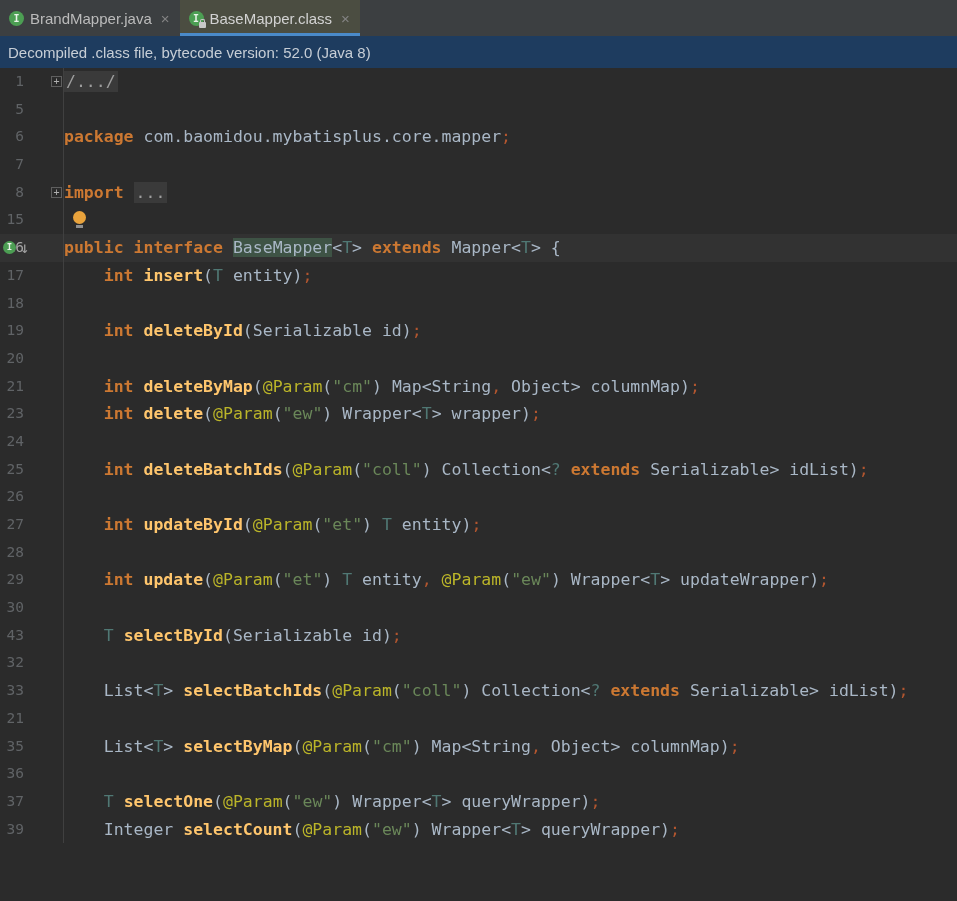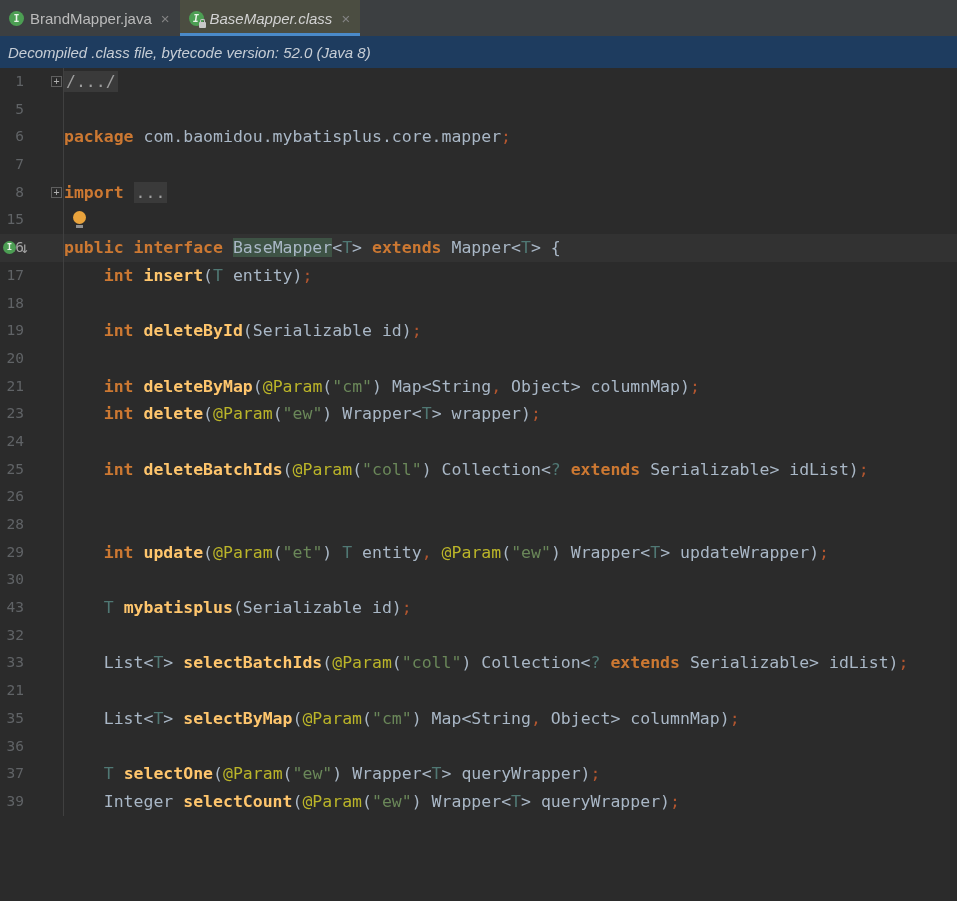--- a/index.html
+++ b/index.html
@@ -3,34 +3,34 @@
 <meta charset="utf-8">
 <style>
   * { margin:0; padding:0; box-sizing:border-box; }
   html,body { width:957px; height:901px; background:#2b2b2b; overflow:hidden; }
   #app { position:relative; width:957px; height:673px; font-family:"Liberation Sans", sans-serif;border-radius:23px; }
 
   
   .tabbar { display:flex; align-items:stretch; height:36px; background:#3c3f41; }
   .tab { position:relative; display:flex; align-items:center; padding:0 10px 0 9px; cursor:pointer; }
   .tab .tlabel { font-size:15px; color:#bbbbbb; margin:0 2px 0 6px; }
-  .tab.active { background:#4b4d41;font-style:italic; }
+  .tab.active { background:#4b4d41; }
   .tab.active .tlabel { color:#d2d2d2; }
   .tab .tclose { font-size:15px; color:#848484; margin-left:7px; line-height:1; }
   .tab .underline { position:absolute; left:0; right:0; bottom:0; height:3px; background:#4a8ac9; }
   .ticon { position:relative; width:15px; height:15px; flex:0 0 15px; background:#4c9e53; border-radius:50%;
            display:flex; align-items:center; justify-content:center; }
   .ticon::before { content:"I"; color:#e8f3e8; font-size:10px; font-weight:bold; font-family:"DejaVu Sans Mono", monospace; }
   .lockbadge { position:absolute; right:-2px; bottom:-2px; width:7px; height:6px; background:#c9c9c9; border-radius:1px; }
   .lockbadge::before { content:""; position:absolute; top:-3px; left:1px; width:3px; height:3px;
                        border:1px solid #c9c9c9; border-bottom:none; border-radius:2px 2px 0 0; }
 
   
   .banner { height:32px; background:#1e3c5f; display:flex; align-items:center; padding-left:8px; }
-  .banner span { color:#c7ced6; font-size:15px;font-style:italic; }
+  .banner span { color:#c7ced6; font-size:15px; }
 
   
   .editor { position:relative; height:833px; background:#2b2b2b; font-family:"DejaVu Sans Mono", monospace;
             font-size:16.5px; overflow:hidden; }
   .line { display:flex; height:27.7px; line-height:27.7px; }
   .gutter-cell { position:relative; flex:0 0 64px; border-right:1px solid #404040; }
   .lnum { position:absolute; left:0; top:0; width:24px; text-align:right; color:#606366; font-size:14.5px; }
   .line.current { background:#323232; }
   .line.current .lnum { color:#a6a6a6; }
   .code-cell { position:relative; flex:1; white-space:pre; }
@@ -174,41 +174,47 @@
           <div class="code-cell"><span class="tk-txt">    </span><span class="tk-kw">int </span><span class="tk-method">deleteBatchIds</span><span class="tk-txt">(</span><span class="tk-ann">@Param</span><span class="tk-txt">(</span><span class="tk-str">"coll"</span><span class="tk-txt">) Collection&lt;</span><span class="tk-tp">?</span><span class="tk-txt"> </span><span class="tk-kw">extends </span><span class="tk-txt">Serializable&gt; idList)</span><span class="tk-punc">;</span></div>
         </div>
         <div class="line">
           <div class="gutter-cell">
             <span class="lnum">26</span>
           </div>
           <div class="code-cell"></div>
         </div>
         <div class="line">
           <div class="gutter-cell">
+            <span class="lnum">27</span>
+          </div>
+          <div class="code-cell"><span class="tk-txt">    </span><span class="tk-kw">int </span><span class="tk-method">updateById</span><span class="tk-txt">(</span><span class="tk-ann">@Param</span><span class="tk-txt">(</span><span class="tk-str">"et"</span><span class="tk-txt">) </span><span class="tk-tp">T</span><span class="tk-txt"> entity)</span><span class="tk-punc">;</span></div>
+        </div>
+        <div class="line">
+          <div class="gutter-cell">
             <span class="lnum">28</span>
           </div>
           <div class="code-cell"></div>
         </div>
         <div class="line">
           <div class="gutter-cell">
             <span class="lnum">29</span>
           </div>
           <div class="code-cell"><span class="tk-txt">    </span><span class="tk-kw">int </span><span class="tk-method">update</span><span class="tk-txt">(</span><span class="tk-ann">@Param</span><span class="tk-txt">(</span><span class="tk-str">"et"</span><span class="tk-txt">) </span><span class="tk-tp">T</span><span class="tk-txt"> entity</span><span class="tk-punc">,</span><span class="tk-txt"> </span><span class="tk-ann">@Param</span><span class="tk-txt">(</span><span class="tk-str">"ew"</span><span class="tk-txt">) Wrapper&lt;</span><span class="tk-tp">T</span><span class="tk-txt">&gt; updateWrapper)</span><span class="tk-punc">;</span></div>
         </div>
         <div class="line">
           <div class="gutter-cell">
             <span class="lnum">30</span>
           </div>
           <div class="code-cell"></div>
         </div>
         <div class="line">
           <div class="gutter-cell">
             <span class="lnum">43</span>
           </div>
-          <div class="code-cell"><span class="tk-txt">    </span><span class="tk-tp">T</span><span class="tk-txt"> </span><span class="tk-method">mybatisplus</span><span class="tk-txt">(Serializable id)</span><span class="tk-punc">;</span></div>
+          <div class="code-cell"><span class="tk-txt">    </span><span class="tk-tp">T</span><span class="tk-txt"> </span><span class="tk-method">selectById</span><span class="tk-txt">(Serializable id)</span><span class="tk-punc">;</span></div>
         </div>
         <div class="line">
           <div class="gutter-cell">
             <span class="lnum">32</span>
           </div>
           <div class="code-cell"></div>
         </div>
         <div class="line">
           <div class="gutter-cell">
             <span class="lnum">33</span>

